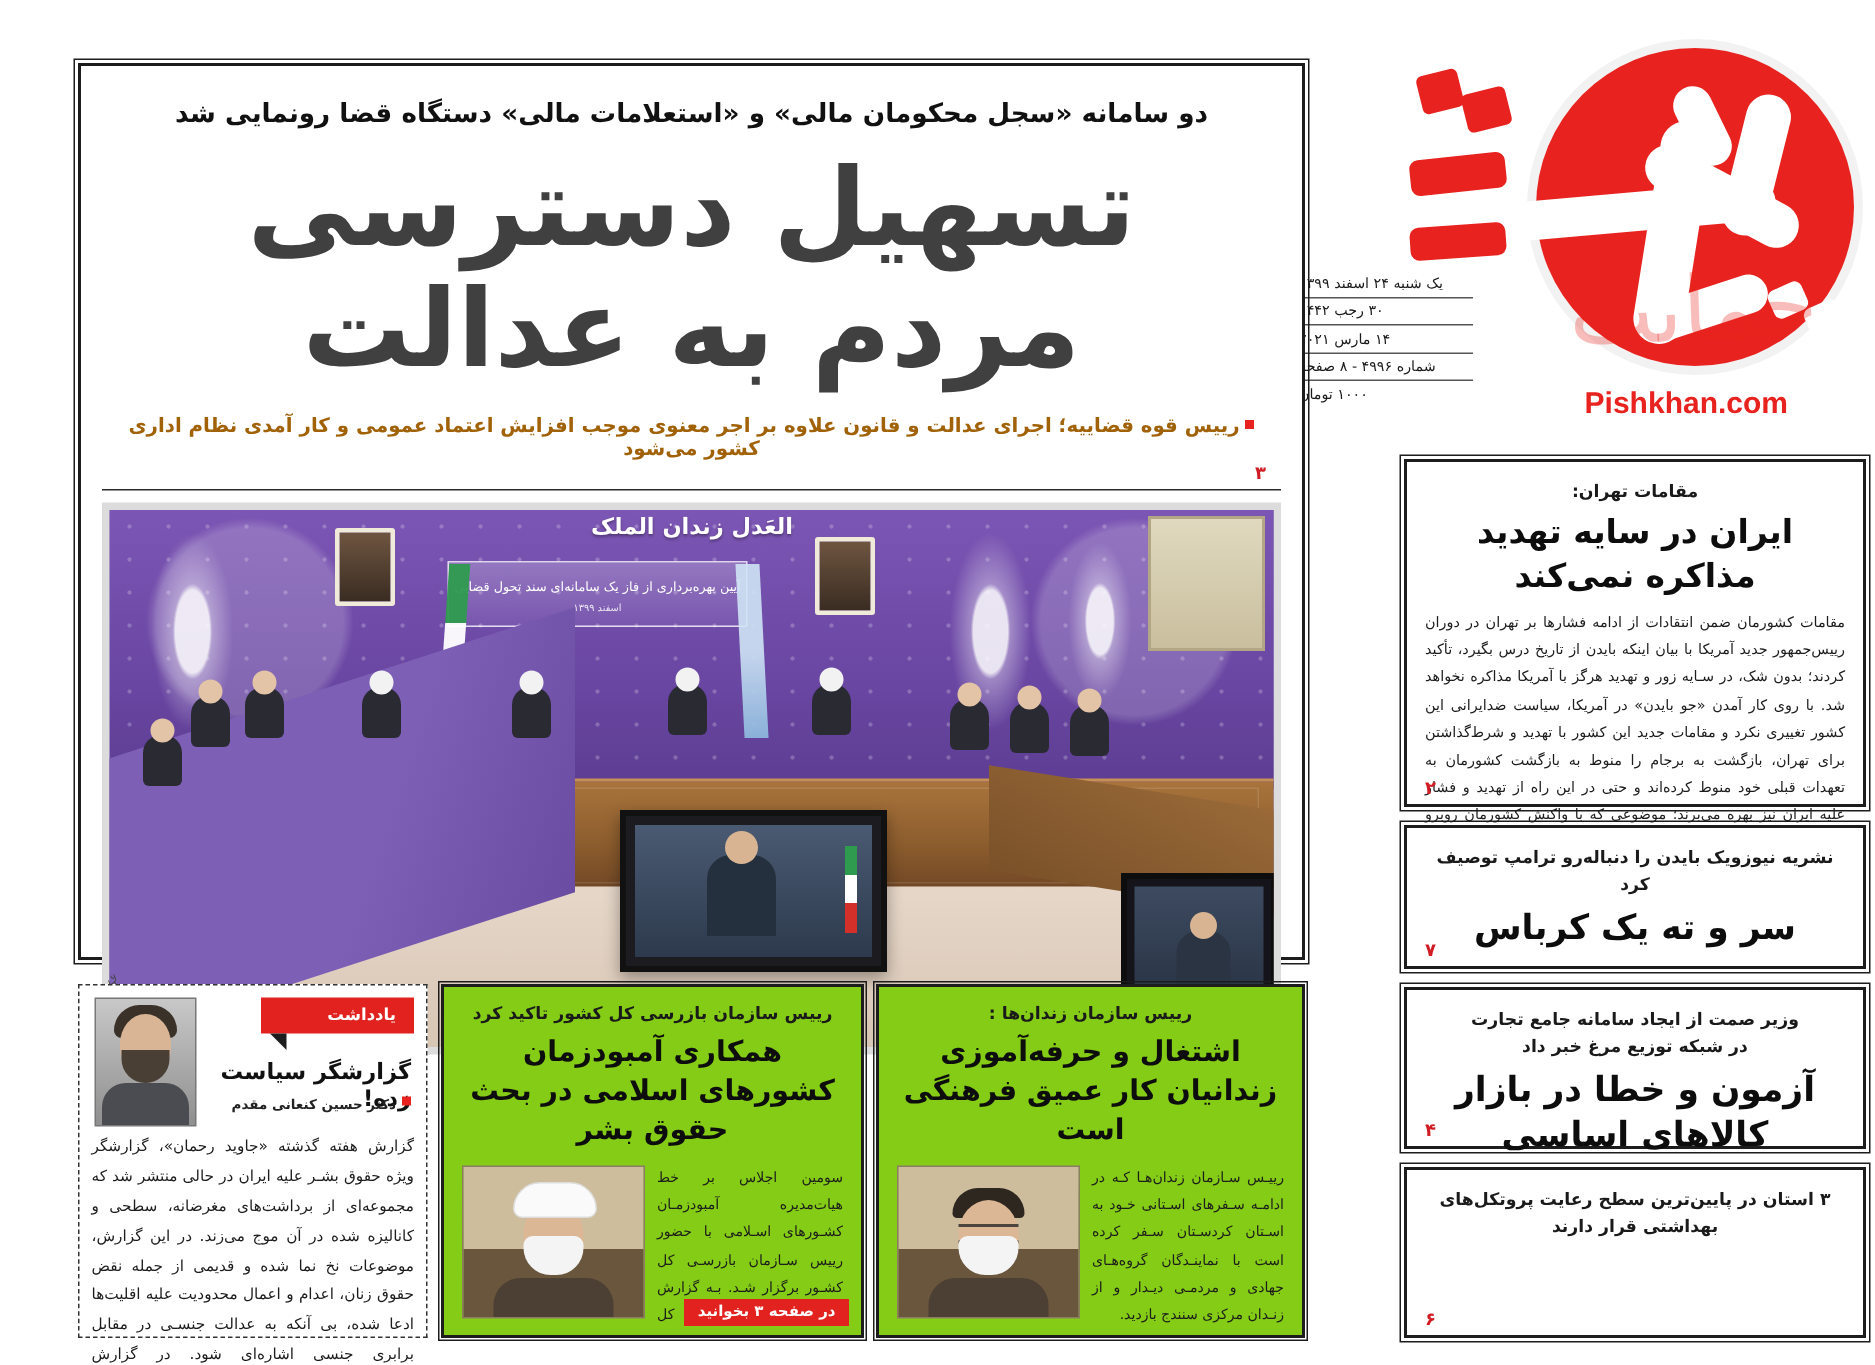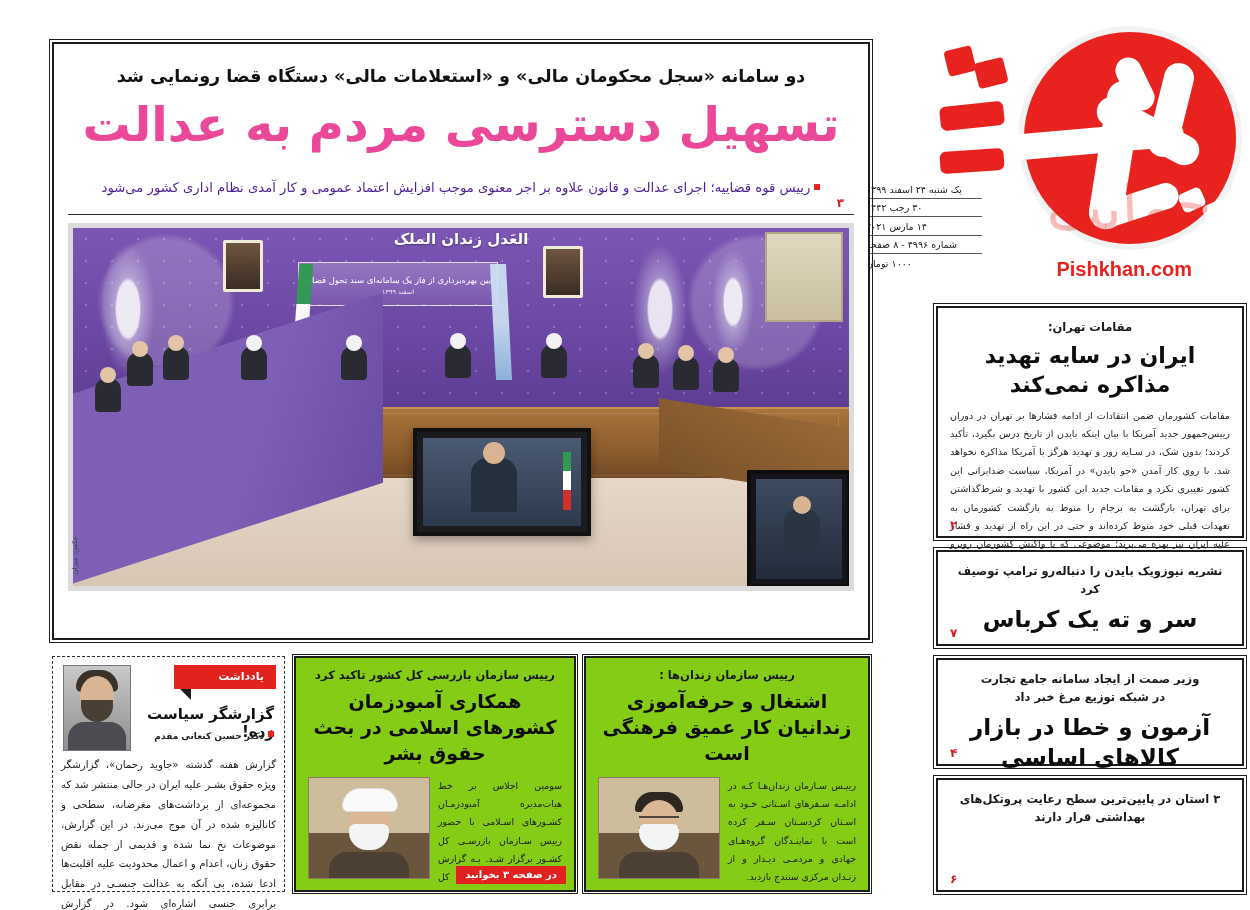--- a/index.html
+++ b/index.html
@@ -162,33 +162,33 @@
   .kicker {
     margin: 22px 26px 0 26px;
     font-size: 17.5px;
     font-weight: bold;
     text-align: center;
     color: #111;
     letter-spacing: -0.2px;
   }
   .lead-title {
     margin: 12px 22px 0 22px;
-    font-size: 48px;
+    font-size: 72px;
     font-weight: bold;
     text-align: center;
     line-height: 1.12;
-    color: #ec4899;
+    color: #404040;
     letter-spacing: -1px;
   }
   .lead-sub {
-    margin: 28px 20px 0 20px;
+    margin: 18px 20px 0 20px;
     font-size: 13.2px;
-    font-weight: normal;
+    font-weight: bold;
     text-align: center;
-    color: #4c1d95;
+    color: #a16207;
     letter-spacing: -0.2px;
   }
   .bullet-sq {
     display: inline-block;
     width: 6px; height: 6px;
     background: #e8231f;
     margin-left: 4px;
     vertical-align: 2px;
   }
   .pg-red {

